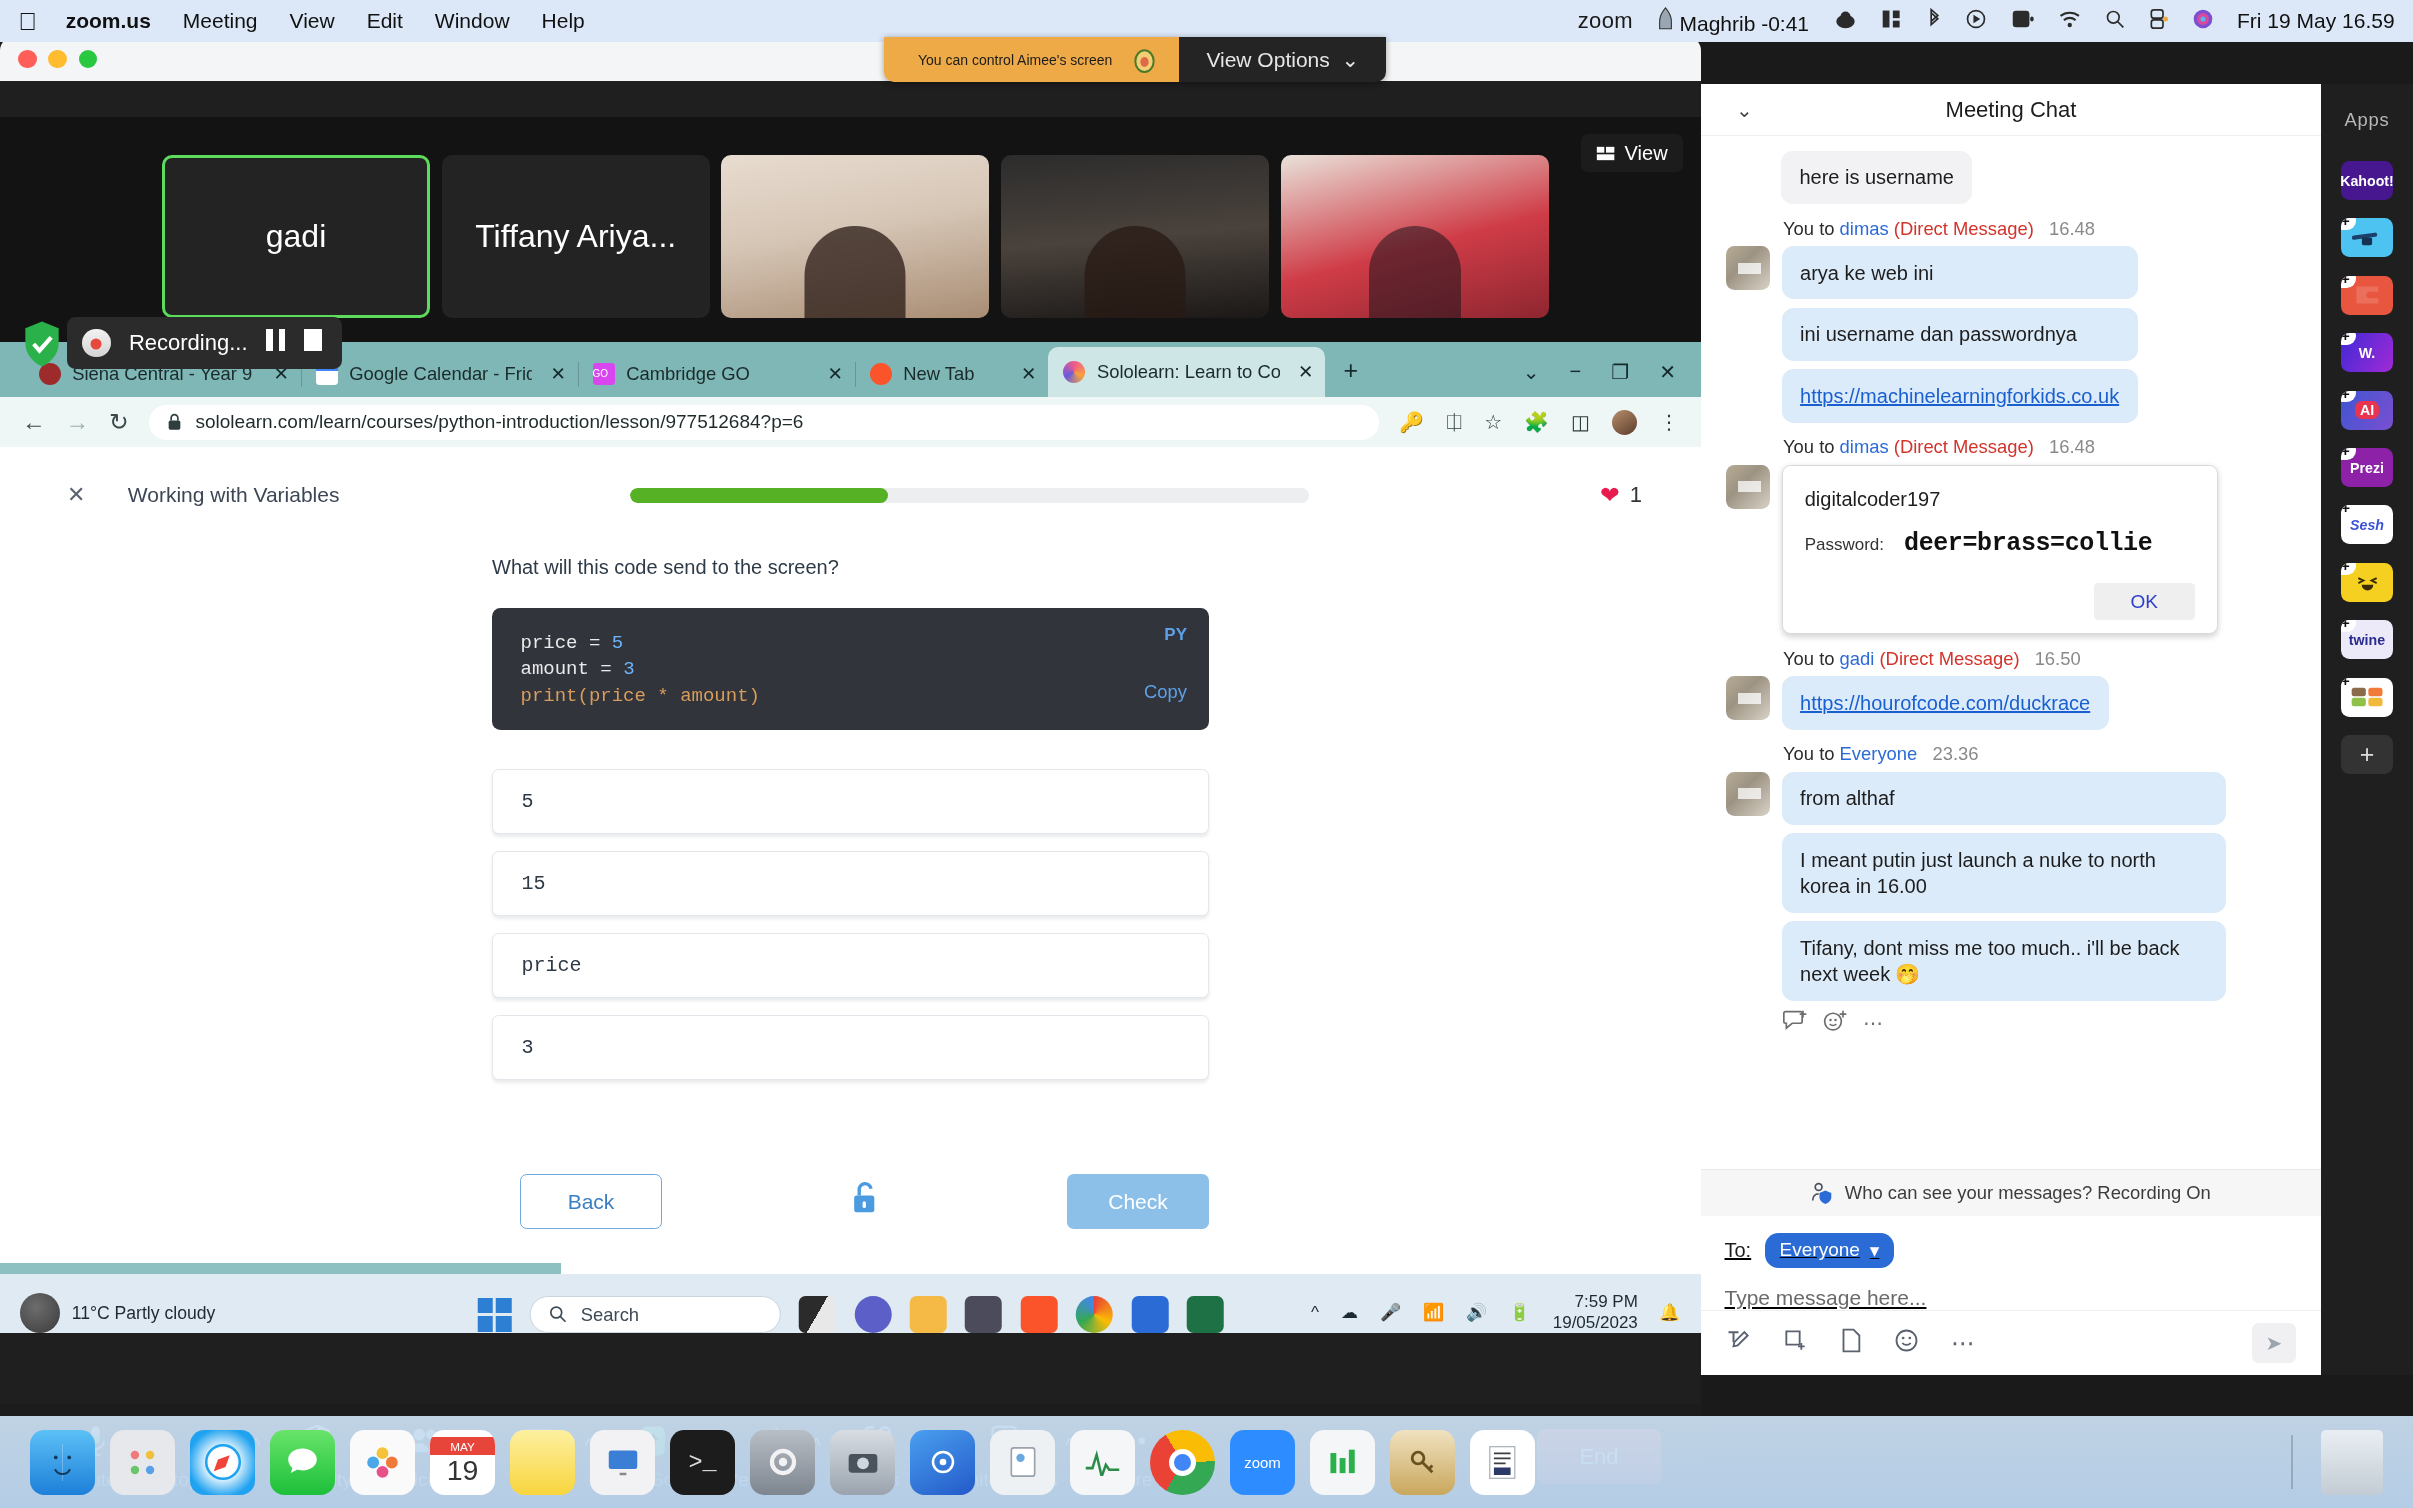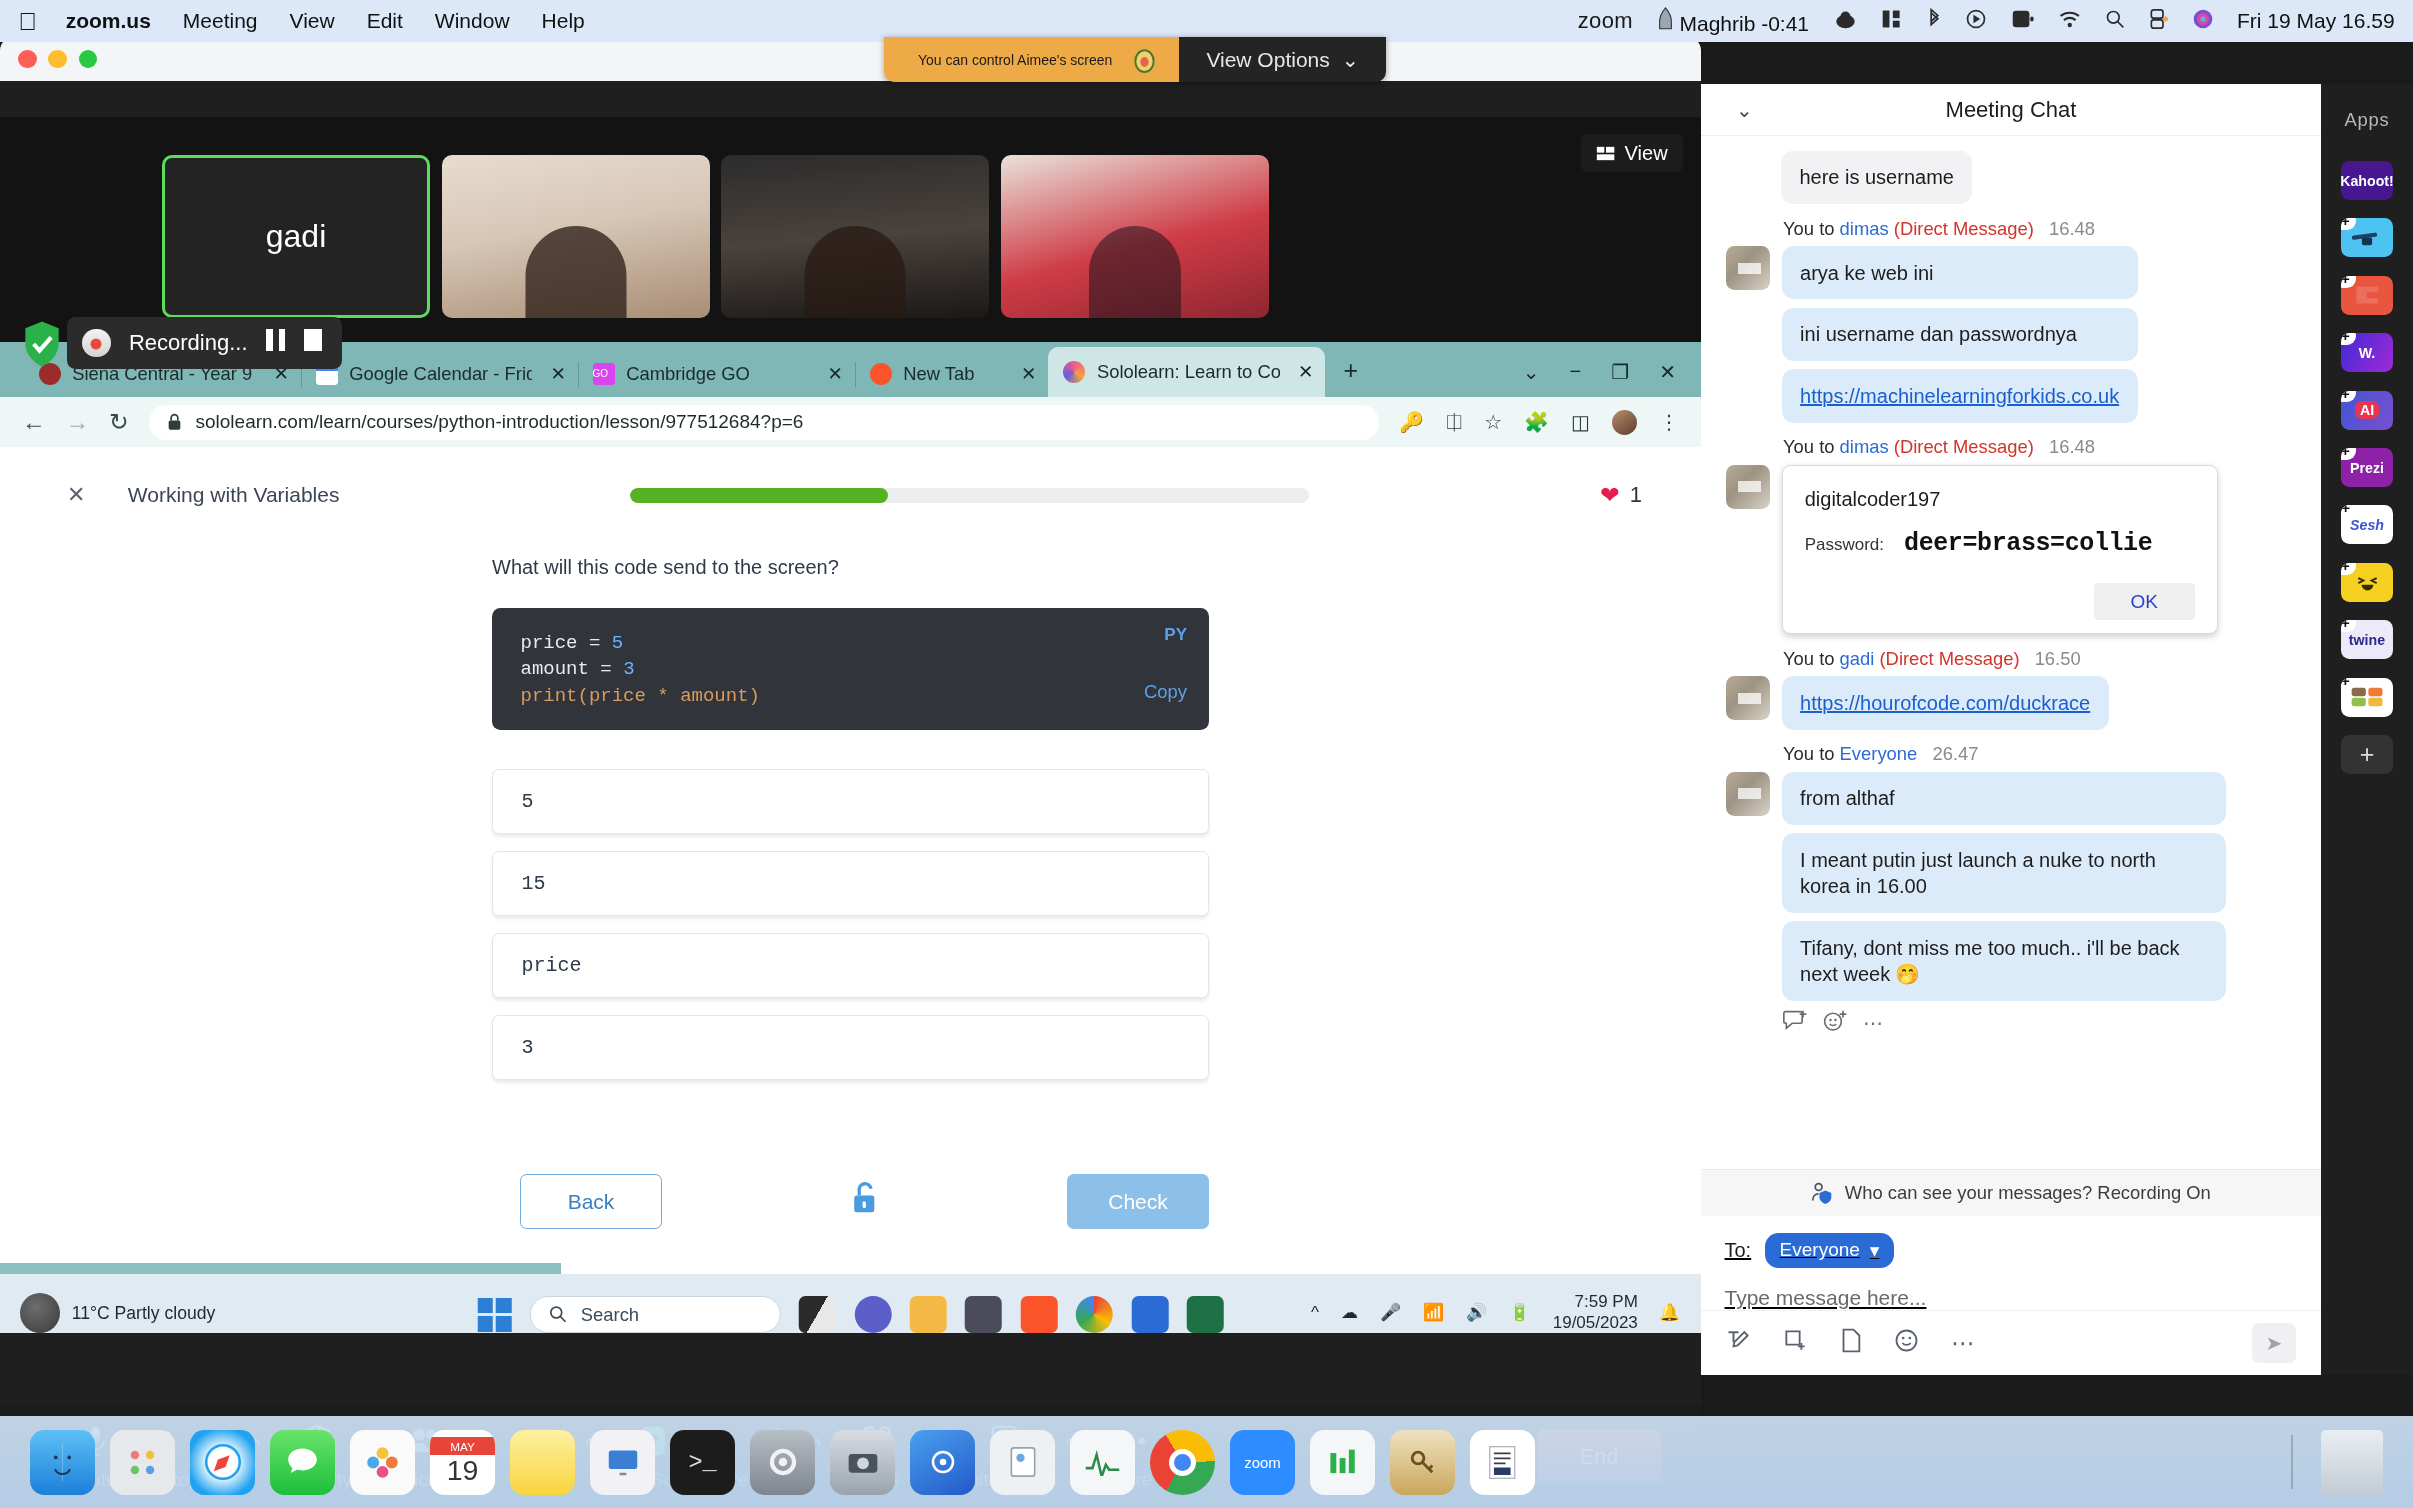--- a/index.html
+++ b/index.html
@@ -453,20 +453,23 @@
 
   <div class="win-titlebar">
     <span class="dot red"></span>
     <span class="dot yellow"></span>
     <span class="dot green"></span>
   </div>
 
   <div class="video-strip">
     <div class="vtile active">
       <span class="nm">gadi</span>
+    </div>
+    <div class="vtile">
+      <span class="nm">Tiffany Ariya...</span>
     </div>
     <div class="vtile photo1">
         <span class="face"></span>
       </div>
     <div class="vtile photo2">
         <span class="face"></span>
       </div>
     <div class="vtile photo3">
         <span class="face"></span>
       </div>
@@ -842,21 +845,21 @@
         <div class="avatar"></div>
         <div class="bubbles">
           <div class="bubble blue"><span class="link">https://hourofcode.com/duckrace</span></div>
         </div>
       </div>
     </div>
 
     <div class="msg-group">
       <div class="msg-meta">
         <span>You to </span><span class="who">Everyone</span>
-        <span class="time">26.47</span>
+        <span class="time">23.36</span>
       </div>
       <div class="msg-row">
         <div class="avatar"></div>
         <div class="bubbles">
           <div class="bubble blue">from althaf</div>
           <div class="bubble blue">I meant putin just launch a nuke to north korea in 16.00</div>
           <div class="bubble blue">Tifany, dont miss me too much.. i'll be back next week 🤭</div>
         </div>
       </div>
       <div class="msg-actions">

